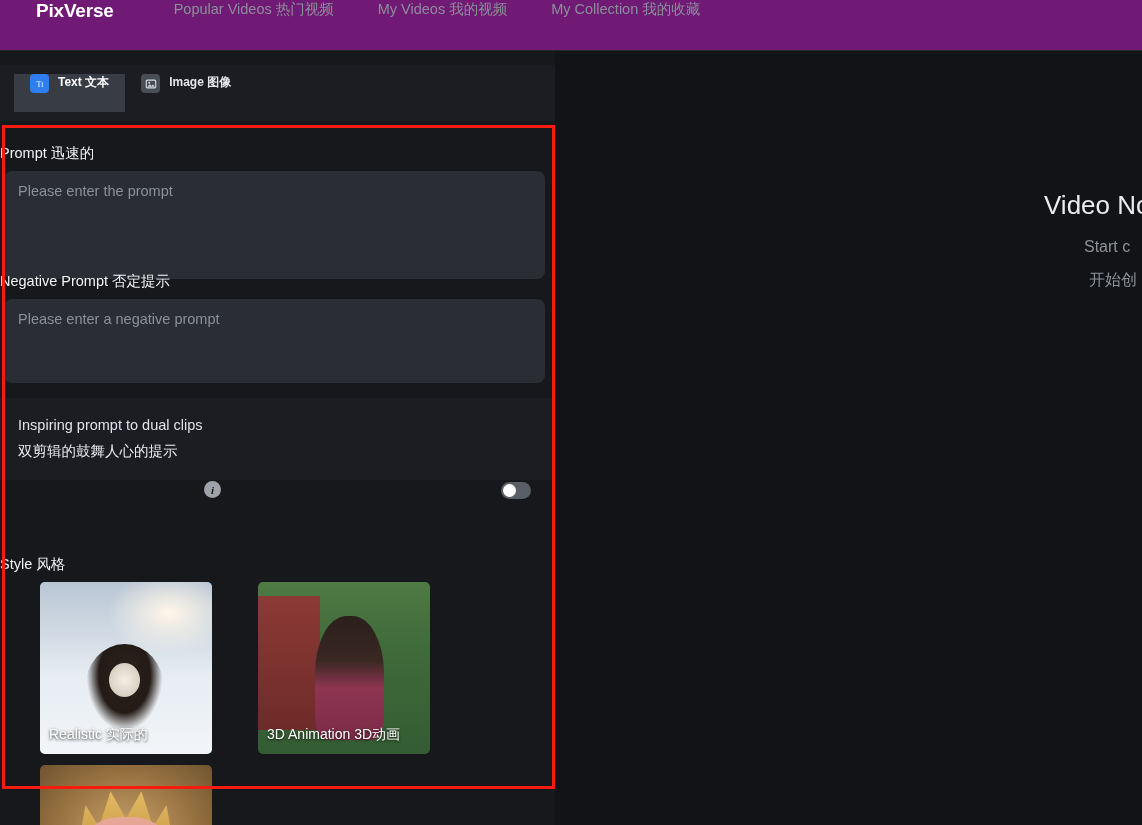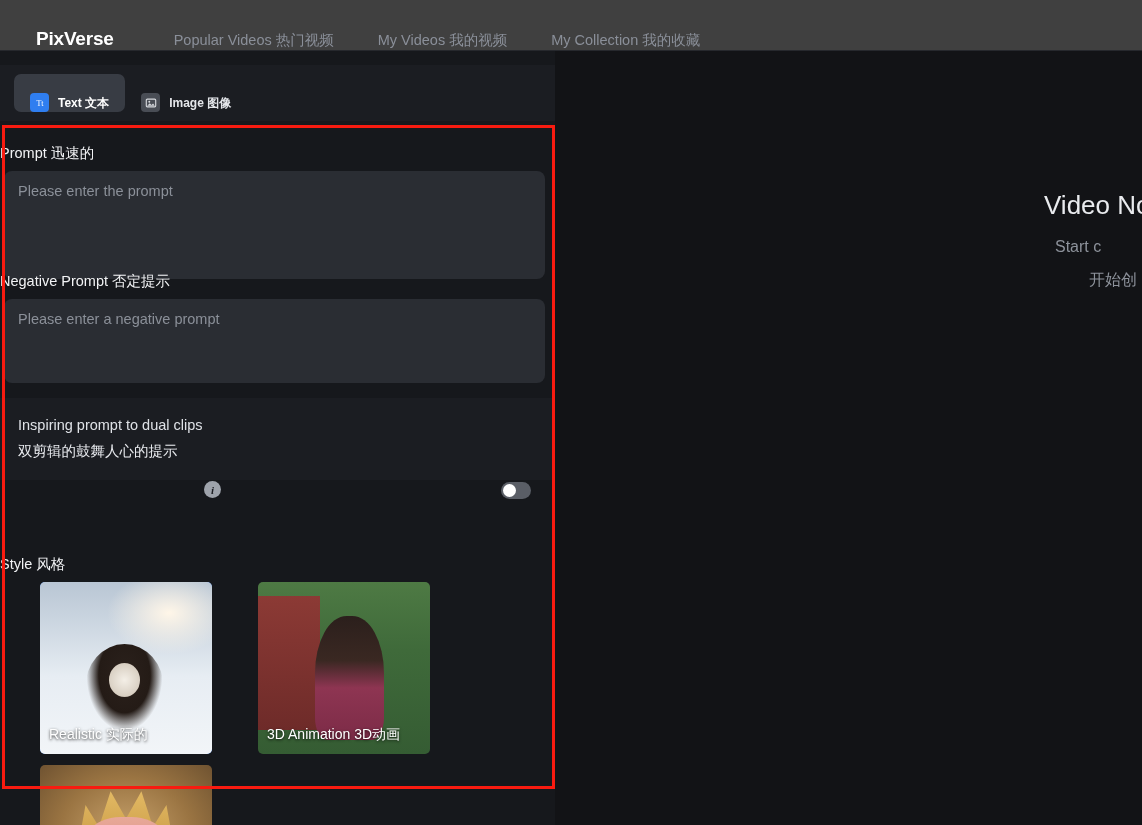--- a/index.html
+++ b/index.html
@@ -7,23 +7,23 @@
     width: 1142px; height: 825px;
     background: #121316;
     font-family: "Liberation Sans", sans-serif;
     overflow: hidden;
   }
 
   
   .header {
     position: absolute; top: 0; left: 0;
     width: 1142px; height: 51px;
-    background: #404040;
+    background: #701a75;
     border-bottom: 1px solid #26282d;
-    display: flex; align-items: flex-end;
+    display: flex; align-items: flex-start;
   }
   .brand {
     margin-left: 36px;
     color: #ffffff;
     font-size: 19px;
     font-weight: bold;
     letter-spacing: -0.2px;
   }
   .nav {
     display: flex; align-items: center;
@@ -49,25 +49,25 @@
 
   .tabbar {
     position: absolute;
     top: 14px; left: 0px;
     width: 555px; height: 56px;
     background: #1b1d22;
     display: flex; align-items: center;
     padding-left: 14px;
   }
   .tab {
-    display: flex; align-items: flex-end;
+    display: flex; align-items: flex-start;
     gap: 9px;
     height: 38px;
     padding: 0 16px;
-    border-radius: 7px;
+    border-radius: 0;
     cursor: pointer;
   }
   .tab.active { background: #383c44; }
   .tab-label { color: #ffffff; font-size: 12px; font-weight: bold; white-space: nowrap; }
   .tab.inactive .tab-label { color: #e4e6ea; font-weight: bold; }
 
   .ico-sq {
     width: 19px; height: 19px;
     border-radius: 4px;
     display: flex; align-items: center; justify-content: center;
@@ -254,21 +254,21 @@
   }
   .rp-title {
     position: absolute;
     left: 489px; top: 139px;
     color: #e9ebee;
     font-size: 26px;
     white-space: nowrap;
   }
   .rp-sub1 {
     position: absolute;
-    left: 500px; top: 187px;
+    left: 529px; top: 187px;
     color: #8d929b;
     font-size: 16px;
     white-space: nowrap;
   }
   .rp-sub2 {
     position: absolute;
     left: 534px; top: 219px;
     color: #8d929b;
     font-size: 16px;
     white-space: nowrap;

